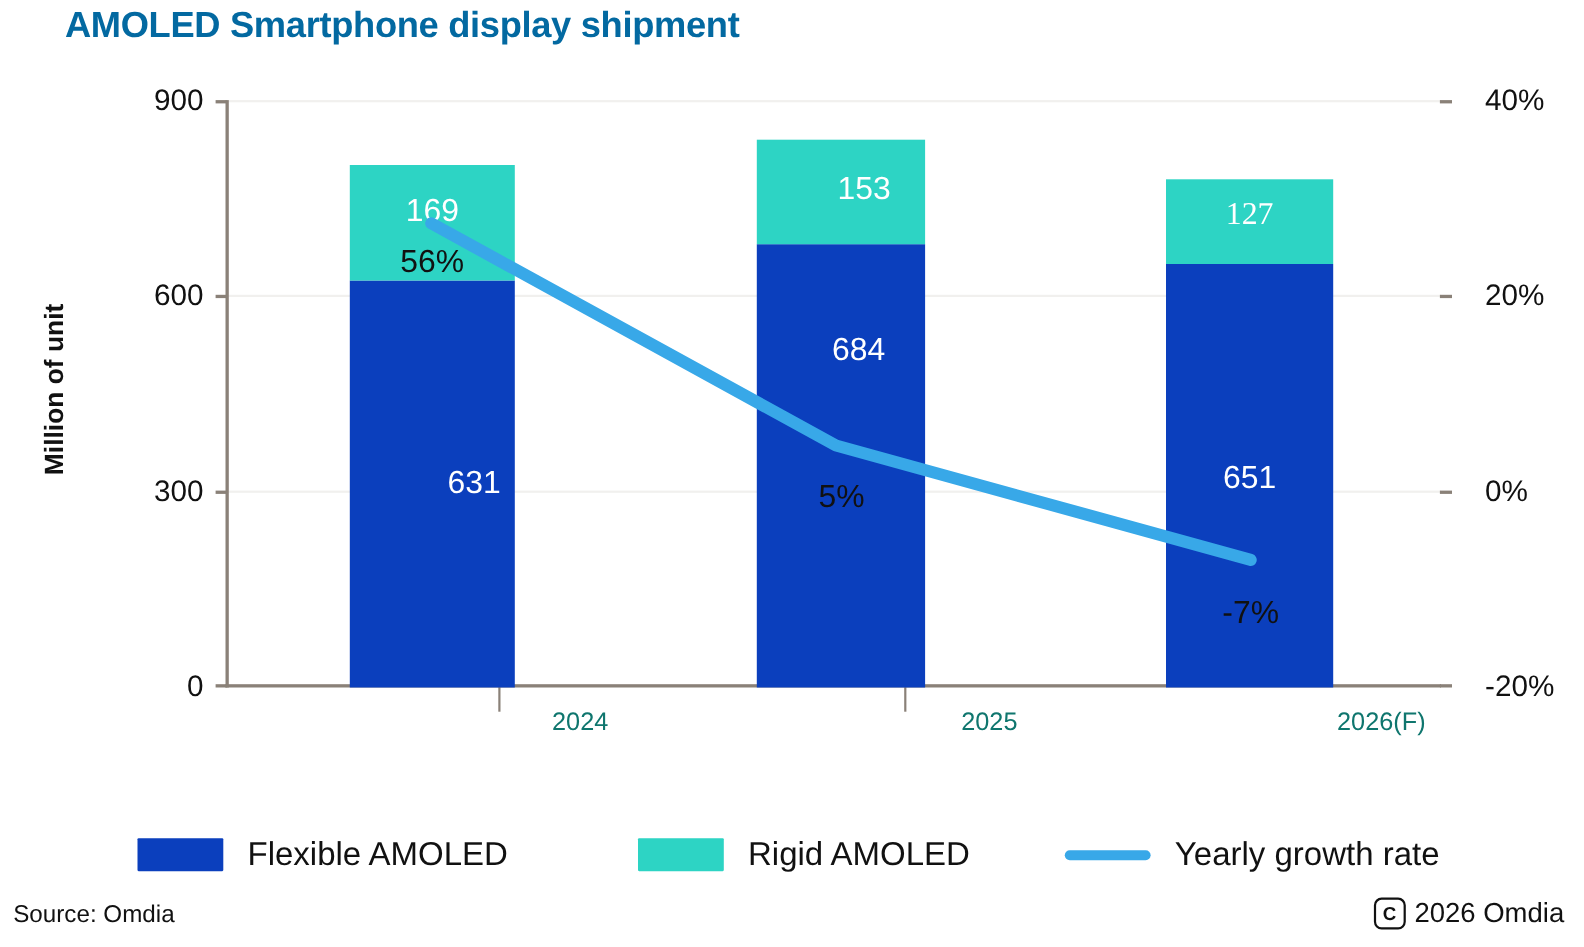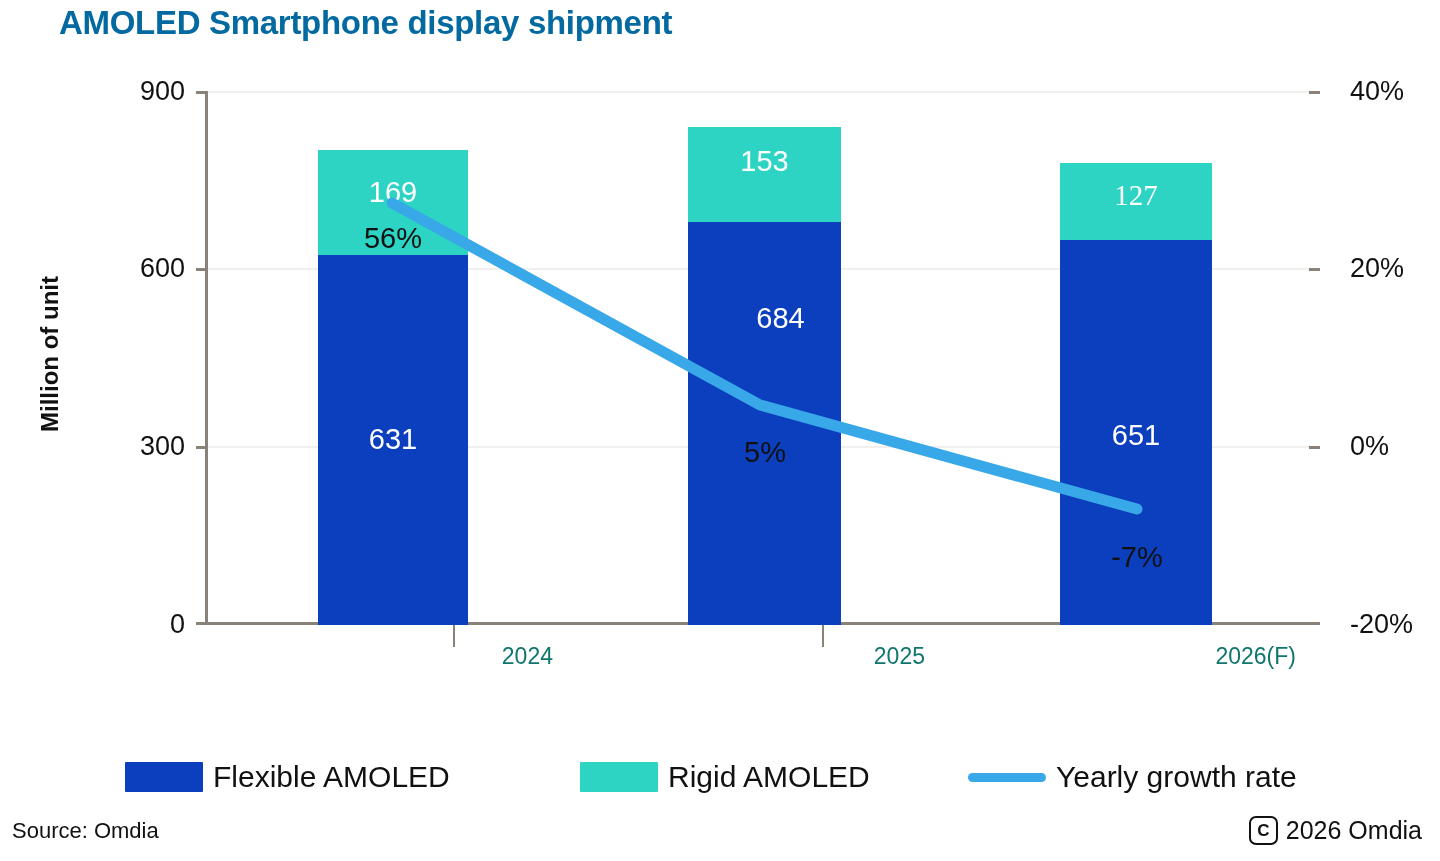--- a/index.html
+++ b/index.html
@@ -55,21 +55,21 @@
 
   .growth-label{
     position:absolute;width:200px;text-align:center;
     font-size:29px;color:#111111;line-height:1;
   }
 
   .line-layer{position:absolute;left:0;top:0;width:1440px;height:861px;pointer-events:none;}
 
   
   .legend{position:absolute;left:0;top:752px;width:1440px;height:50px;}
-  .legend-item{position:absolute;top:0;display:flex;align-items:center;gap:10px;height:50px;}
+  .legend-item{position:absolute;top:0;display:flex;align-items:center;gap:22px;height:50px;}
   .swatch{width:78px;height:30px;border-radius:1px;}
   .swatch-line{width:78px;height:9px;border-radius:5px;}
   .legend-text{font-size:30px;color:#111;white-space:nowrap;}
 
   
   .footer-left{position:absolute;left:12px;top:818px;font-size:22px;color:#111;}
   .footer-right{position:absolute;right:18px;top:816px;font-size:25px;color:#111;display:flex;align-items:center;gap:8px;}
   .copy-mark{
     display:inline-flex;align-items:center;justify-content:center;
     width:25px;height:25px;border:2.5px solid #111;border-radius:7px;
@@ -115,31 +115,31 @@
 
     <div class="tick-right" style="top:0px;"></div>
     <div class="tick-right" style="top:177px;"></div>
     <div class="tick-right" style="top:355px;"></div>
     <div class="tick-right" style="top:531px;"></div>
 
     <div class="cat-tick" style="left:248px;"></div>
     <div class="cat-tick" style="left:617px;"></div>
 
     <div class="bar-seg" style="left:113px;width:150px;top:164px;height:370px;background:#0B3FBD;">
-      <div class="seg-label light" style="top:170px;">631</div>
+      <div class="seg-label light" style="top:170px;padding-left:38px;">631</div>
     </div>
     <div class="bar-seg" style="left:113px;width:150px;top:59px;height:105px;background:#2DD4C4;">
       <div class="seg-label light" style="top:28px;">169</div>
     </div>
 
     <div class="bar-seg" style="left:483px;width:153px;top:131px;height:403px;background:#0B3FBD;">
       <div class="seg-label light" style="top:82px;margin-left:16px;">684</div>
     </div>
     <div class="bar-seg" style="left:483px;width:153px;top:36px;height:95px;background:#2DD4C4;">
-      <div class="seg-label light" style="top:20px;">153</div>
+      <div class="seg-label light" style="top:31px;padding-left:21px;">153</div>
     </div>
 
     <div class="bar-seg" style="left:855px;width:152px;top:149px;height:385px;background:#0B3FBD;">
       <div class="seg-label light" style="top:181px;">651</div>
     </div>
     <div class="bar-seg" style="left:855px;width:152px;top:72px;height:77px;background:#2DD4C4;">
       <div class="seg-label light" style="top:18px;font-family:Liberation Serif, serif;">127</div>
     </div>
 
     <div class="growth-label" style="left:88px;top:133px;">56%</div>

